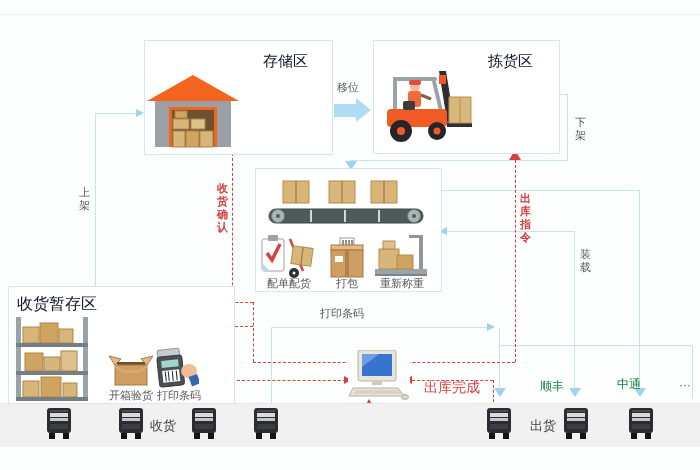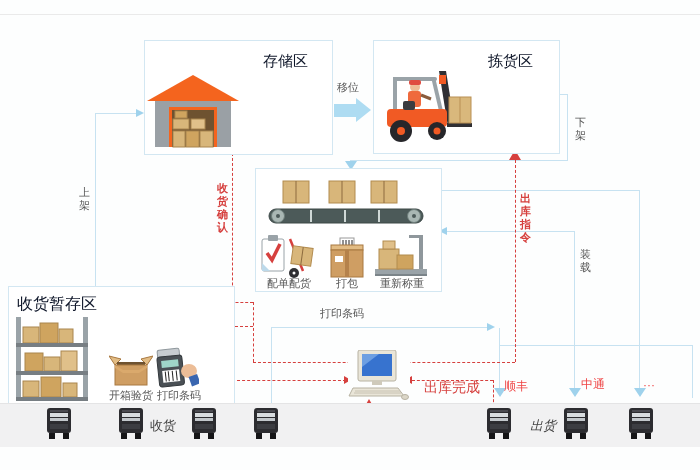--- a/index.html
+++ b/index.html
@@ -18,21 +18,21 @@
   .tr-d{border-left:5px solid transparent;border-right:5px solid transparent;border-top:9px solid #d6403e;}
   .tb-r{border-top:4px solid transparent;border-bottom:4px solid transparent;border-left:8px solid #9fd2ec;}
   .tb-l{border-top:4px solid transparent;border-bottom:4px solid transparent;border-right:8px solid #9fd2ec;}
   .tb-d{border-left:6px solid transparent;border-right:6px solid transparent;border-top:9px solid #9fd2ec;}
   .ztitle{color:#0f172a;font-weight:normal;font-size:15px;}
   .small{font-size:11px;color:#555;line-height:13px;}
   .rsmall{font-size:14px;color:#d6403e;line-height:13px;white-space:nowrap;}
   .vtext{width:13px;font-size:11px;line-height:13px;color:#555;word-break:break-all;text-align:center;}
   .rvtext{width:13px;font-size:11px;line-height:13px;color:#d6403e;word-break:break-all;text-align:center;font-weight:bold;}
   .cap{text-align:center;}
-  .courier{font-size:12px;color:#ef4444;}
+  .courier{font-size:12px;color:#15803d;margin-left:36px;}
   .bigl{font-size:13px;color:#444;}
   #band{background:#f1f1f2;border-top:1px solid #e4e4e5;}
   #topline{background:#eaeaea;}
 </style>
 </head>
 <body>
 
 <div id="canvas">
 
   <div id="topline" class="abs" style="left:0;top:14px;width:700px;height:1px;"></div>
@@ -296,21 +296,21 @@
   <div>
     <div class="abs vred" style="left:381px;top:404px;height:28px;"></div>
     <div class="abs tri tr-d" style="left:376px;top:432px;"></div>
     <div class="abs rsmall" style="left:392px;top:409px;">订单状态回传</div>
     <div class="abs rsmall" style="left:392px;top:422px;">物流轨迹跟踪</div>
   </div>
 
   <div id="band" class="abs" style="left:0;top:403px;width:700px;height:43px;"></div>
 
   <div class="abs bigl" style="left:150px;top:417px;">收货</div>
-  <div class="abs bigl" style="left:530px;top:417px;font-style:italic;">出货</div>
+  <div class="abs bigl" style="left:530px;top:417px;">出货</div>
   <div class="abs courier" style="left:504px;top:378px;">顺丰</div>
   <div class="abs courier" style="left:581px;top:376px;">中通</div>
   <div class="abs courier" style="left:643px;top:378px;">···</div>
 
   <div class="abs truckrow">
     <div class="abs" style="left:45px;top:407px;"><svg width="28" height="33" viewBox="0 0 28 33">
           <rect x="2" y="1" width="24" height="25" rx="3" fill="#2c2c30"></rect>
           <rect x="5" y="3" width="18" height="2" fill="#4a4a50"></rect>
           <rect x="5" y="6" width="18" height="4" fill="#d8dcdf"></rect>
           <rect x="5" y="11" width="18" height="3" fill="#c2c7cb"></rect>

